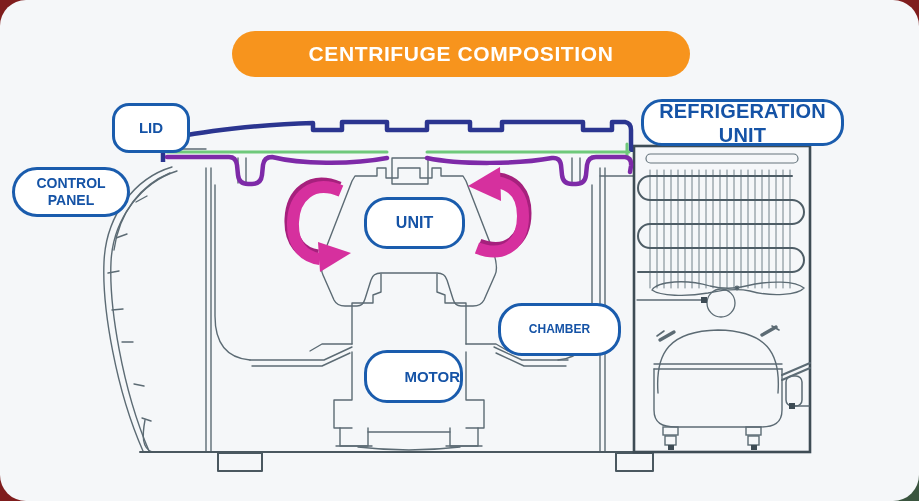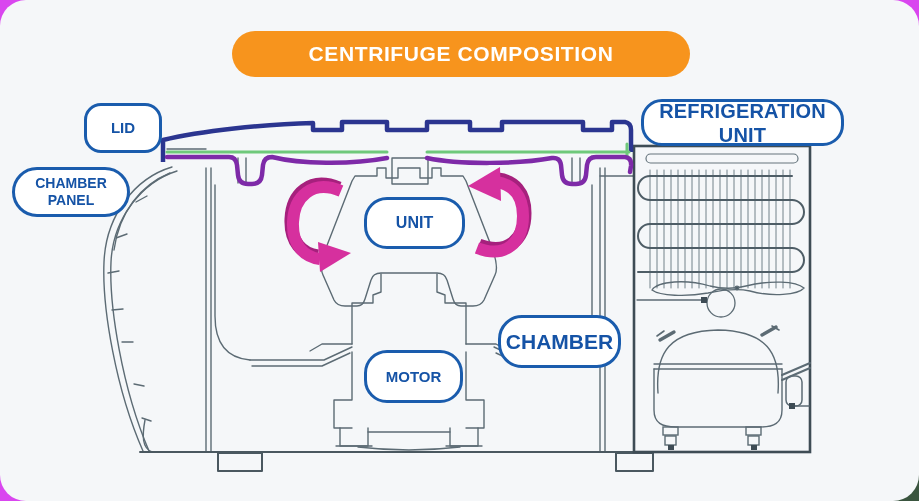--- a/index.html
+++ b/index.html
@@ -1,32 +1,32 @@
 <!DOCTYPE html>
 <html><head>
 <meta charset="utf-8">
 <style>
   html,body{margin:0;padding:0;background:#ffffff;}
-  .stage{position:relative;width:919px;height:501px;overflow:hidden;background:#d946ef;
+  .stage{position:relative;width:919px;height:501px;overflow:hidden;background:#7f1d1d;
          font-family:"Liberation Sans", sans-serif;}
   .corner-accent{position:absolute;right:0;bottom:0;width:58px;height:58px;background:#3A553F;}
   .card{position:absolute;inset:0;background:#F5F7F9;border-radius:26px;}
   .art{position:absolute;left:0;top:0;width:919px;height:501px;}
   .banner{position:absolute;left:232px;top:31px;width:458px;height:46px;background:#F7941D;
           border-radius:23px;display:flex;align-items:center;justify-content:center;
           color:#ffffff;font-weight:700;font-size:21px;letter-spacing:.6px;z-index:5;}
   .pill{position:absolute;background:#ffffff;border:3px solid #1A5CAD;color:#1553A6;
         font-weight:700;display:flex;align-items:center;justify-content:center;text-align:center;
         z-index:6;line-height:1.2;}
-  .pill-lid{left:84px;top:103px;width:72px;height:44px;border-radius:17px;font-size:15px;}
+  .pill-lid{left:112px;top:103px;width:72px;height:44px;border-radius:17px;font-size:15px;}
   .pill-control{left:12px;top:167px;width:118px;height:50px;border-radius:25px;font-size:14px;padding:0 10px;box-sizing:border-box;}
   .pill-refr{left:641px;top:99px;width:197px;height:41px;border-radius:21px;font-size:20px;letter-spacing:.2px;}
   .pill-rotor{left:364px;top:197px;width:95px;height:46px;border-radius:23px;font-size:16px;}
-  .pill-chamber{left:498px;top:303px;width:117px;height:47px;border-radius:24px;font-size:21px;margin-top:12px;}
-  .pill-motor{left:364px;top:350px;width:93px;height:47px;border-radius:23px;font-size:15px;}
+  .pill-chamber{left:498px;top:303px;width:117px;height:47px;border-radius:24px;font-size:12px;}
+  .pill-motor{left:364px;top:350px;width:93px;height:47px;border-radius:23px;font-size:15px;justify-content:flex-end;}
 </style>
 </head>
 <body>
 
 <div class="stage">
   <div class="corner-accent"></div>
   <div class="card"></div>
 
   <svg class="art" viewBox="0 0 919 501">
 
@@ -176,21 +176,21 @@
   </svg>
 
   <div class="banner">
     <span>CENTRIFUGE COMPOSITION</span>
   </div>
 
   <div class="pill pill-lid">
     <span>LID</span>
   </div>
   <div class="pill pill-control">
-    <span>CHAMBER PANEL</span>
+    <span>CONTROL PANEL</span>
   </div>
   <div class="pill pill-refr">
     <span>REFRIGERATION UNIT</span>
   </div>
   <div class="pill pill-rotor">
     <span>UNIT</span>
   </div>
   <div class="pill pill-chamber">
     <span>CHAMBER</span>
   </div>

